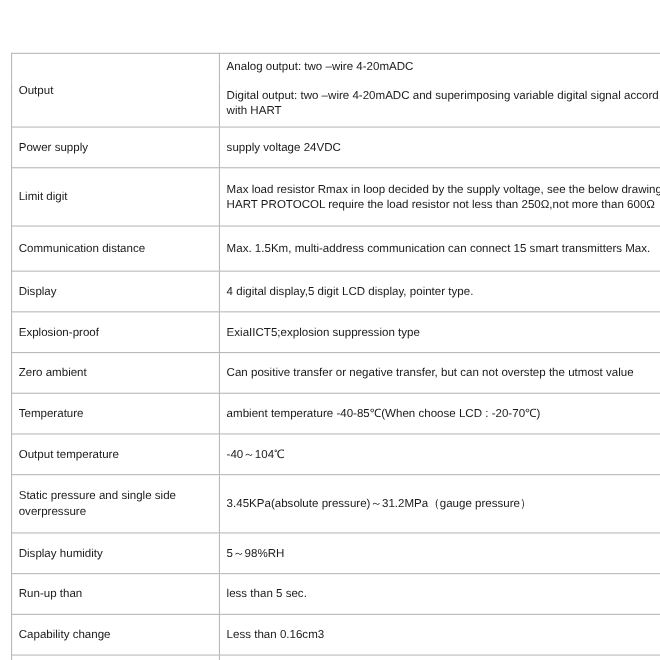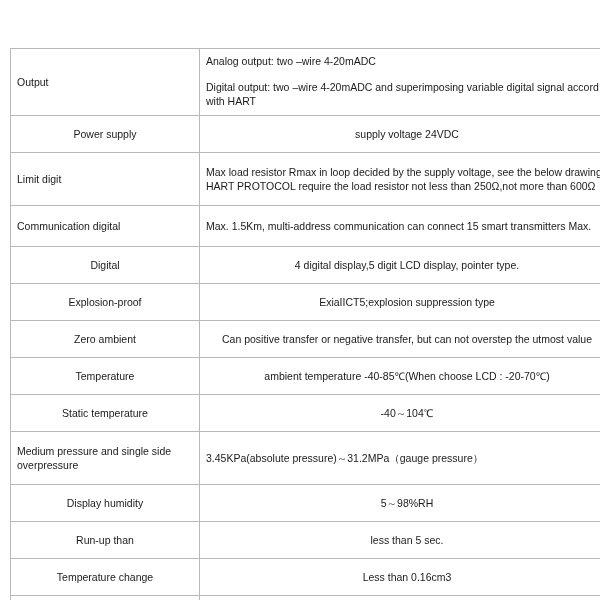--- a/index.html
+++ b/index.html
@@ -41,21 +41,21 @@
   td.value {
     width: 402px;
     padding-left: 7px;
   }
   td.value.sub {
     border-top: none;
   }
   td.value.subtop {
     border-bottom: none;
   }
-  .rowtall td { height: 26px; text-align: center; }
+  .rowtall td { height: 26px; }
 </style>
 </head>
 <body>
 
 <div class="page">
   <table class="spec">
     <tbody>
 
       <tr>
         <td class="label" rowspan="2">Output</td>
@@ -69,66 +69,66 @@
         <td class="label">Power supply</td>
         <td class="value">supply voltage 24VDC</td>
       </tr>
 
       <tr>
         <td class="label">Limit digit</td>
         <td class="value" style="height:42px">Max load resistor Rmax in loop decided by the supply voltage, see the below drawing. HART PROTOCOL require the load resistor not less than 250Ω,not more than 600Ω</td>
       </tr>
 
       <tr>
-        <td class="label">Communication digital</td>
+        <td class="label">Communication distance</td>
         <td class="value" style="height:30px">Max. 1.5Km, multi-address communication can connect 15 smart transmitters Max.</td>
       </tr>
 
       <tr class="rowtall">
-        <td class="label">Digital</td>
+        <td class="label">Display</td>
         <td class="value">4 digital display,5 digit LCD display, pointer type.</td>
       </tr>
 
       <tr class="rowtall">
         <td class="label">Explosion-proof</td>
         <td class="value">ExiaIICT5;explosion suppression type</td>
       </tr>
 
       <tr class="rowtall">
         <td class="label">Zero ambient</td>
         <td class="value">Can positive transfer or negative transfer, but can not overstep the utmost value</td>
       </tr>
 
       <tr class="rowtall">
         <td class="label">Temperature</td>
         <td class="value">ambient temperature -40-85℃(When choose LCD : -20-70℃)</td>
       </tr>
 
       <tr class="rowtall">
-        <td class="label">Static temperature</td>
+        <td class="label">Output temperature</td>
         <td class="value">-40～104℃</td>
       </tr>
 
       <tr>
-        <td class="label">Medium pressure and single side overpressure</td>
+        <td class="label">Static pressure and single side overpressure</td>
         <td class="value" style="height:42px">3.45KPa(absolute pressure)～31.2MPa（gauge pressure）</td>
       </tr>
 
       <tr class="rowtall">
         <td class="label">Display humidity</td>
         <td class="value">5～98%RH</td>
       </tr>
 
       <tr class="rowtall">
         <td class="label">Run-up than</td>
         <td class="value">less than 5 sec.</td>
       </tr>
 
       <tr class="rowtall">
-        <td class="label">Temperature change</td>
+        <td class="label">Capability change</td>
         <td class="value">Less than 0.16cm3</td>
       </tr>
 
       <tr class="rowtall">
         <td class="label">Damp adjust</td>
         <td class="value">0.20～25 second</td>
       </tr>
 
     </tbody>
   </table>

